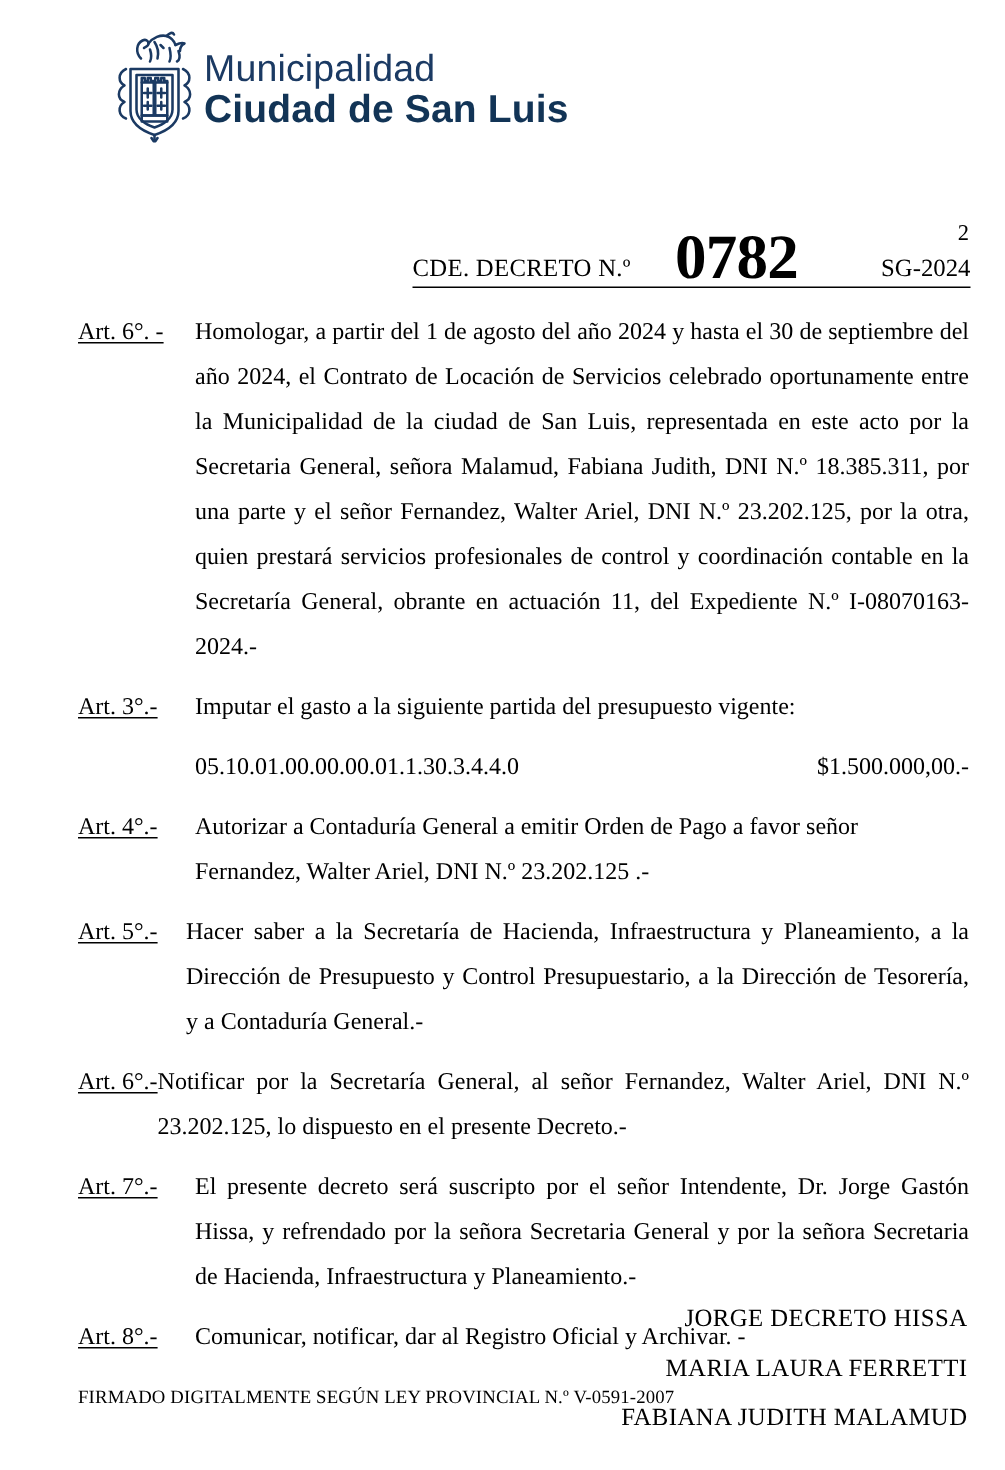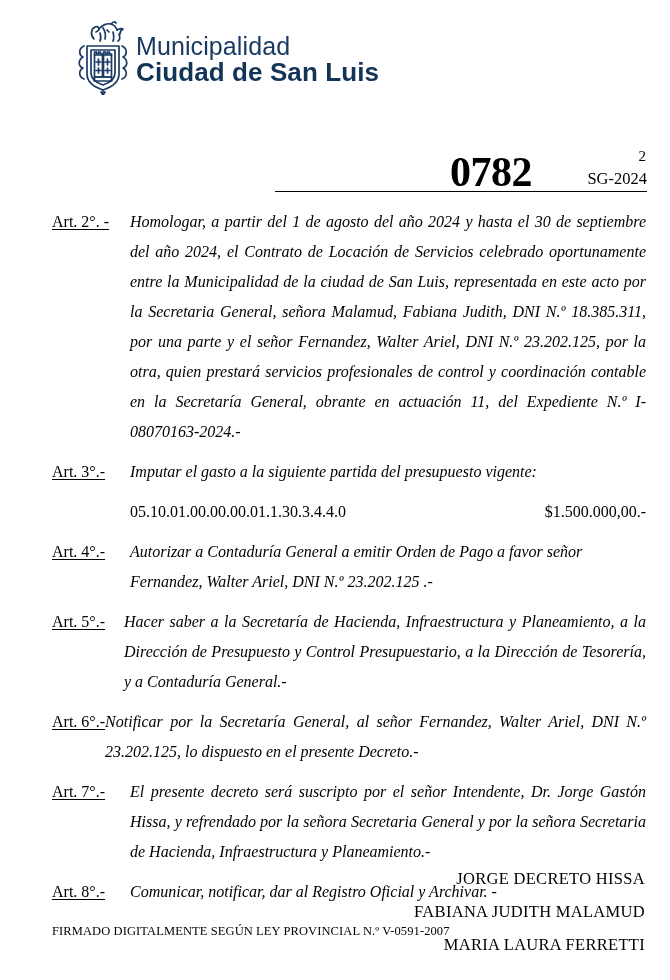--- a/index.html
+++ b/index.html
@@ -116,21 +116,20 @@
   .art-label.w-wide { width: 78px; }
   .art-label.w-tight { width: 72px; }
   .art-label.w-none  { width: auto; }
 
   .art-body {
     flex: 1 1 auto;
     font-size: 16px;
     line-height: 30px;
     text-align: justify;
     text-justify: inter-word;
-    font-style: italic;
   }
   .art-body.nojust { text-align: left; }
 
   
   .budget-row {
     display: flex;
     justify-content: space-between;
     font-size: 16px;
     line-height: 30px;
     padding-left: 78px;
@@ -206,28 +205,29 @@
 
   <span class="brand">
     <span class="brand-line1">Municipalidad</span>
     <span class="brand-line2">Ciudad de San Luis</span>
   </span>
 </div>
 
 <div class="page-number">2</div>
 
 <div class="decree-header">
+  <span class="decree-label">CDE. DECRETO N.º</span>
   <span class="decree-number">0782</span>
   <span class="decree-suffix">SG-2024</span>
 </div>
 
 <div class="body-text">
 
   <div class="article">
-    <span class="art-label w-wide">Art. 2°. -</span>
+    <span class="art-label w-wide">Art. 6°. -</span>
     <span class="art-body">Homologar, a partir del 1 de agosto del año 2024 y hasta el 30 de septiembre del año 2024, el Contrato de Locación de Servicios celebrado oportunamente entre la Municipalidad de la ciudad de San Luis, representada en este acto por la Secretaria General, señora Malamud, Fabiana Judith, DNI N.º 18.385.311, por una parte y el señor Fernandez, Walter Ariel, DNI N.º 23.202.125, por la otra, quien prestará servicios profesionales de control y coordinación contable en la Secretaría General,  obrante en actuación 11, del Expediente N.º I-08070163-2024.-</span>
   </div>
 
   <div class="article">
     <span class="art-label w-wide">Art. 3°.-</span>
     <span class="art-body nojust">Imputar el gasto a la siguiente partida del presupuesto vigente:</span>
   </div>
 
   <div class="budget-row">
     <span>05.10.01.00.00.00.01.1.30.3.4.4.0</span>
@@ -257,15 +257,15 @@
   <div class="article art-gap-lg">
     <span class="art-label w-wide">Art. 8°.-</span>
     <span class="art-body nojust">Comunicar, notificar, dar al Registro Oficial y Archivar. -</span>
   </div>
 
   <div class="firmado">FIRMADO DIGITALMENTE SEGÚN LEY PROVINCIAL N.º V-0591-2007</div>
 </div>
 
 <div class="signatures">
   <div class="signature-name">JORGE DECRETO HISSA</div>
+  <div class="signature-name">MARIA LAURA FERRETTI</div>
   <div class="signature-name">FABIANA JUDITH MALAMUD</div>
-  <div class="signature-name">MARIA LAURA FERRETTI</div>
 </div>
 
 </body></html>

